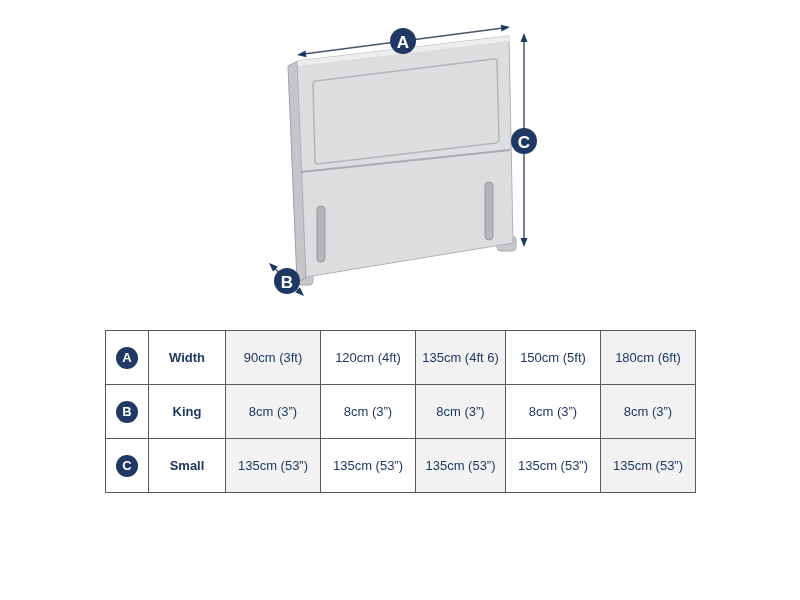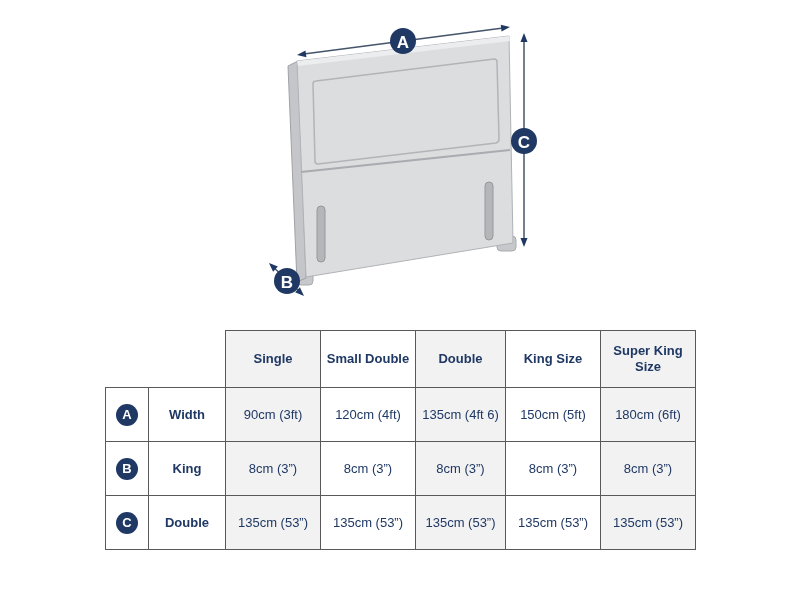--- a/index.html
+++ b/index.html
@@ -93,28 +93,20 @@
     <colgroup>
       <col style="width:43px">
         <col style="width:77px">
         <col style="width:95px">
       <col style="width:95px">
         <col style="width:90px">
         <col style="width:95px">
         <col style="width:95px">
     </colgroup>
     <tbody>
-        <tr class="hdr-row">
-      <td class="blank" colspan="2"></td>
-      <th class="shade">Single</th>
-      <th>Small Double</th>
-      <th class="shade">Double</th>
-      <th>King Size</th>
-      <th class="shade">Super King Size</th>
-    </tr>
     <tr class="data-row">
       <td class="badge-cell">
         <span class="tbadge">A</span>
       </td>
       <td class="label-cell">Width</td>
       <td class="shade">90cm (3ft)</td>
       <td>120cm (4ft)</td>
       <td class="shade">135cm (4ft 6)</td>
       <td>150cm (5ft)</td>
       <td class="shade">180cm (6ft)</td>
@@ -127,21 +119,21 @@
       <td class="shade">8cm (3”)</td>
       <td>8cm (3”)</td>
       <td class="shade">8cm (3”)</td>
       <td>8cm (3”)</td>
       <td class="shade">8cm (3”)</td>
     </tr>
     <tr class="data-row">
       <td class="badge-cell">
         <span class="tbadge">C</span>
       </td>
-      <td class="label-cell">Double</td>
+      <td class="label-cell">Small</td>
       <td class="shade">135cm (53”)</td>
       <td>135cm (53”)</td>
       <td class="shade">135cm (53”)</td>
       <td>135cm (53”)</td>
       <td class="shade">135cm (53”)</td>
     </tr>
   </tbody>
     </table>
 
 </div>

